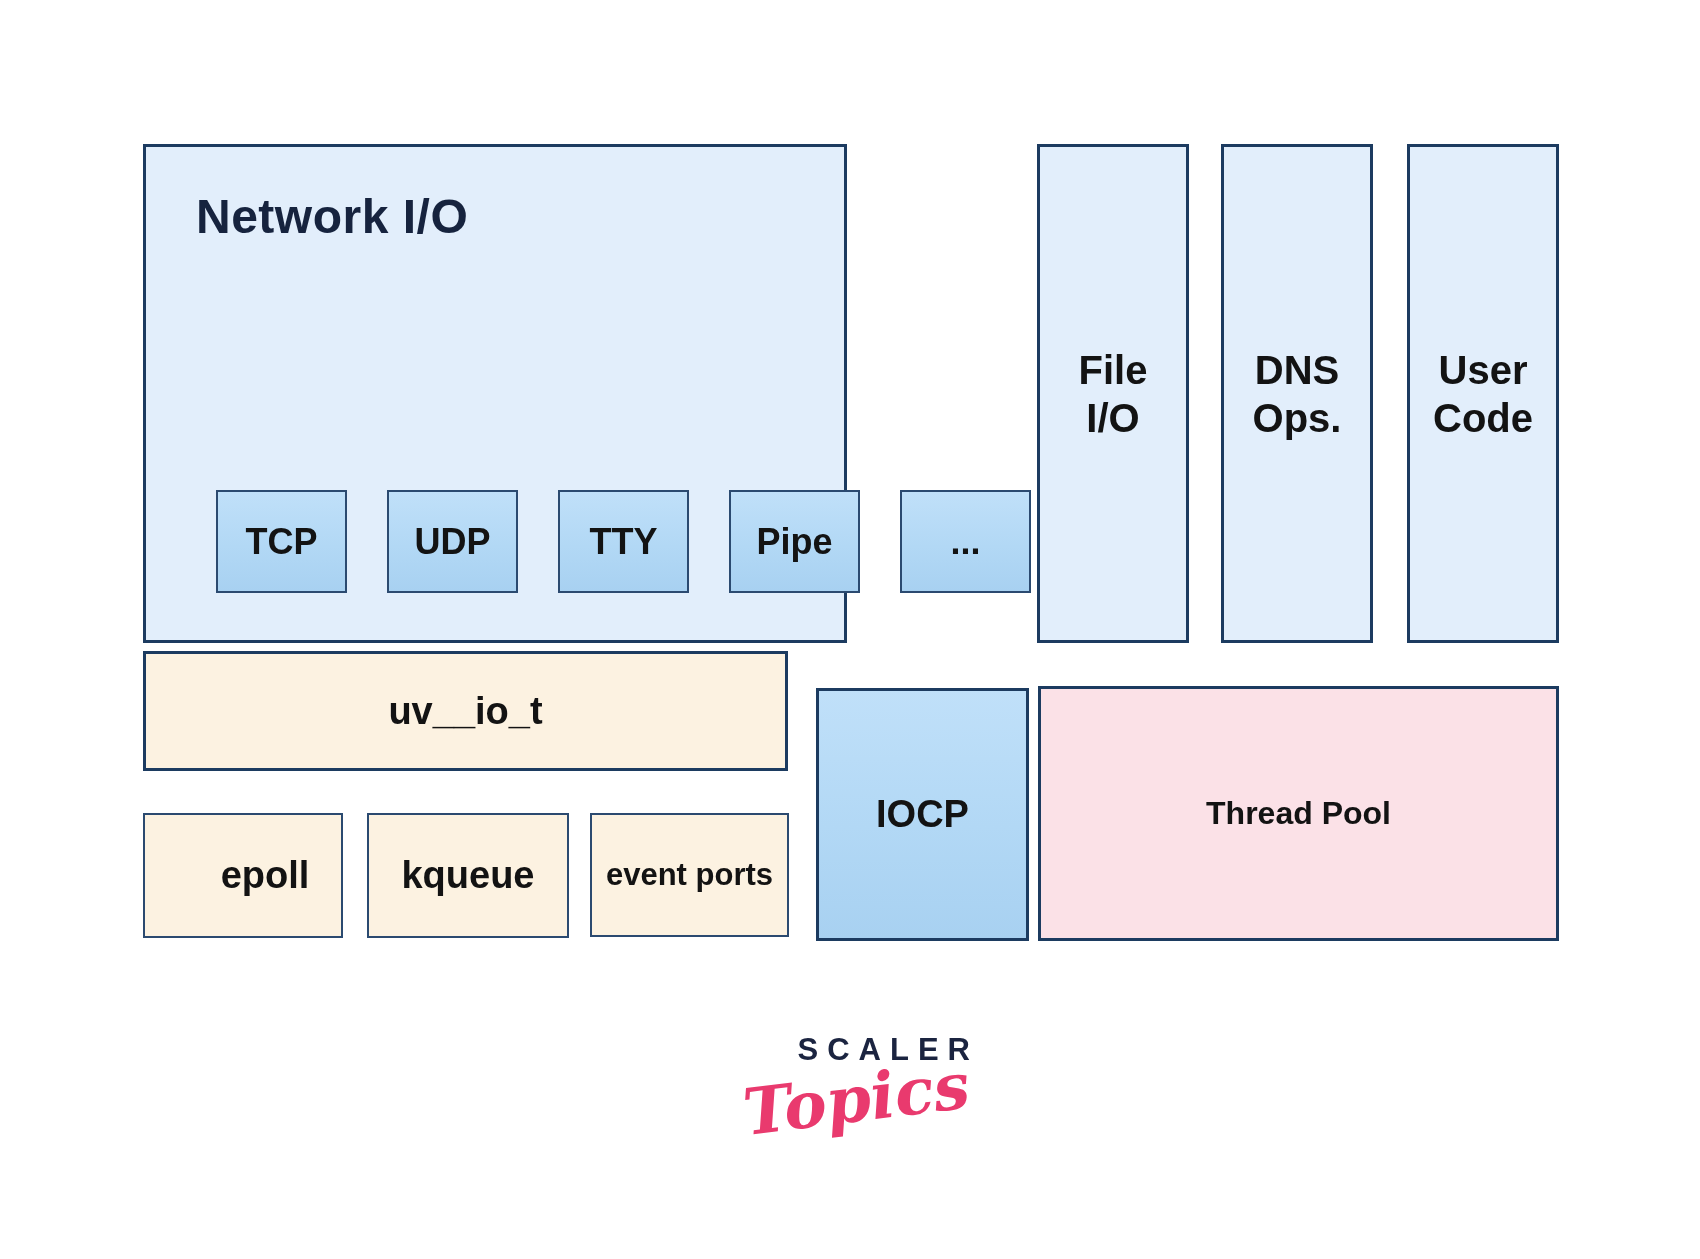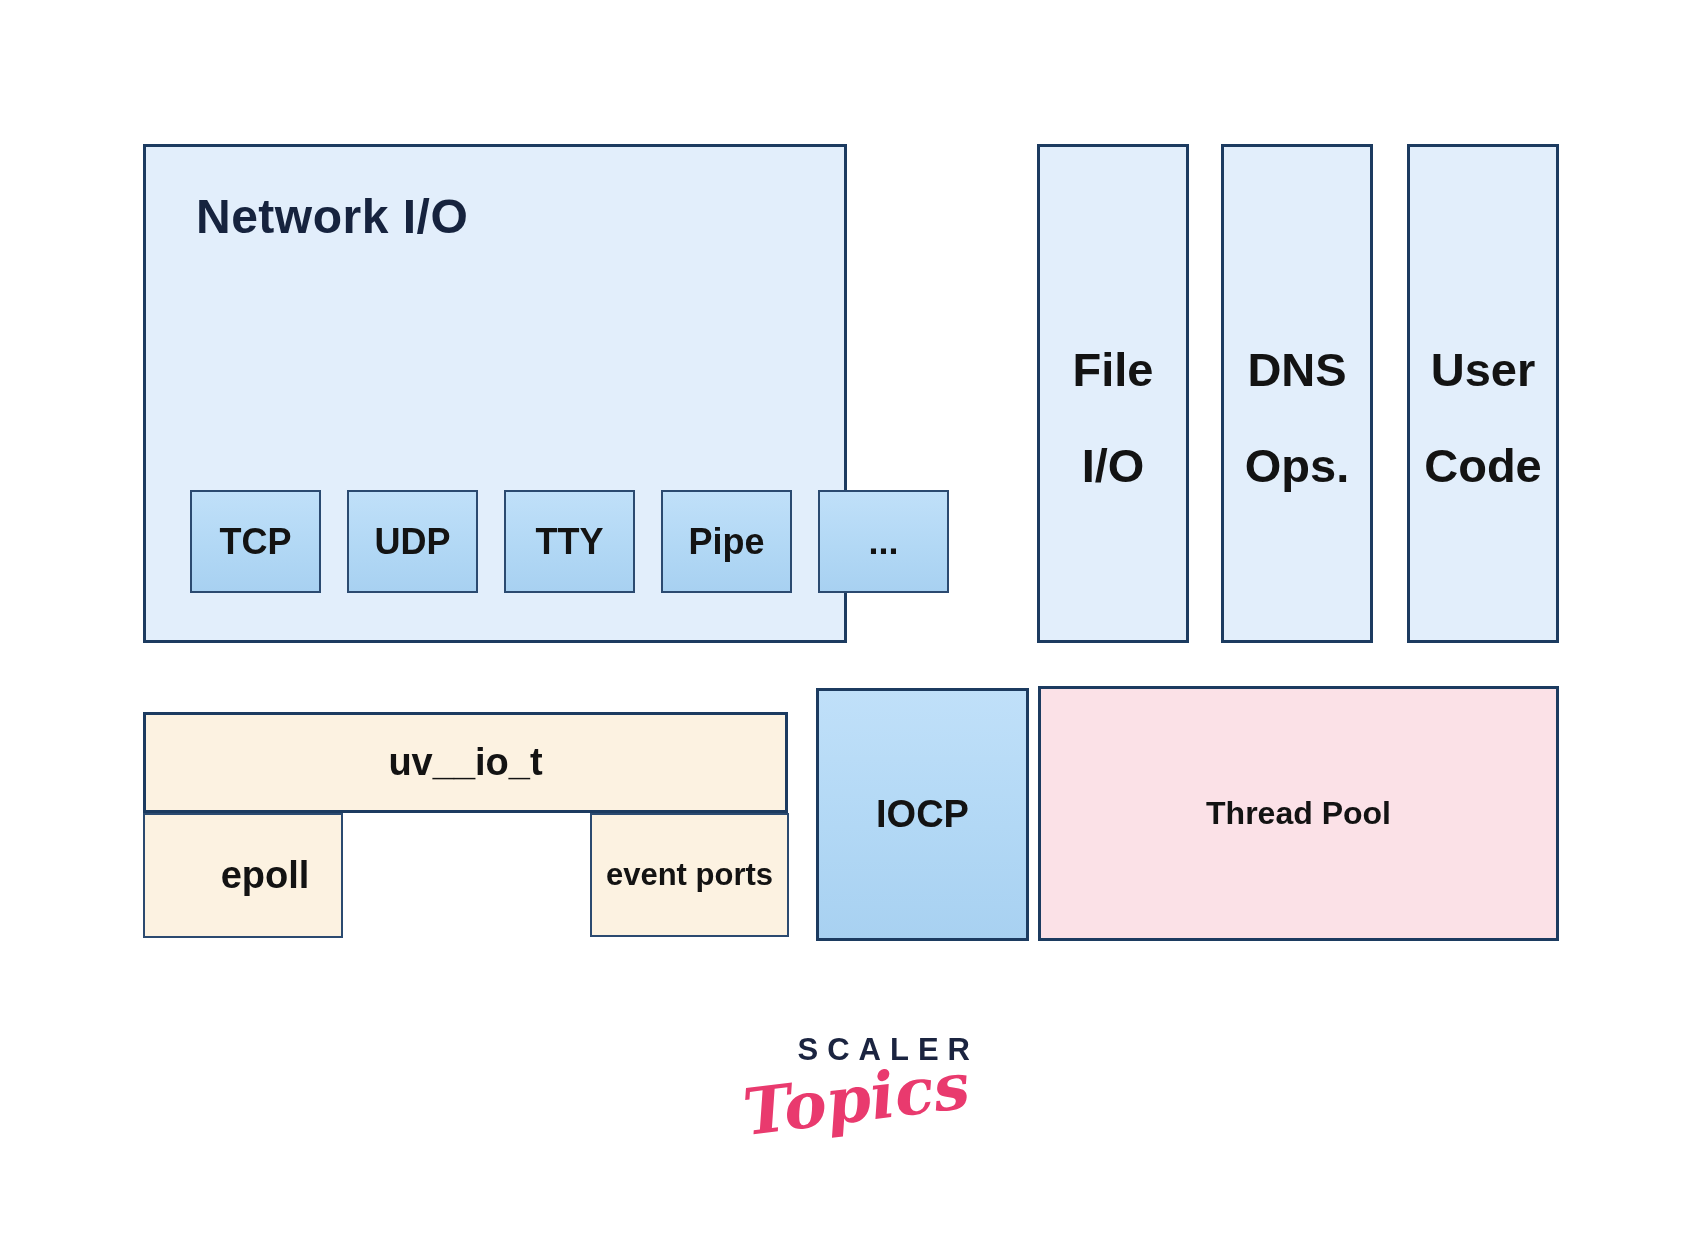--- a/index.html
+++ b/index.html
@@ -28,43 +28,42 @@
   .fill-pink      { background: var(--pink, #fbe1e7); }
 
   
   .network { left: 143px; top: 144px; width: 704px; height: 499px; display: block; }
   .network-title {
     position: absolute; left: 50px; top: 42px;
     font-size: 48px; font-weight: bold; color: var(--title, #16233e);
     letter-spacing: 0.5px;
   }
   .handles {
-    position: absolute; left: 44px; bottom: 47px;
-    display: flex; gap: 26px;
+    position: absolute; left: 70px; bottom: 47px;
+    display: flex; gap: 40px;
   }
   .handle {
     box-sizing: border-box;
     width: 131px; height: 103px;
     display: flex; align-items: center; justify-content: center;
     font-size: 36px; font-weight: bold; color: var(--text, #131313);
   }
 
   
   .column { width: 152px; height: 499px; top: 144px; flex-direction: column; }
   .col-file { left: 1037px; }
   .col-dns  { left: 1221px; }
   .col-user { left: 1407px; }
   .column .line {
-    font-size: 47px; font-weight: bold; color: var(--text, #131313);
+    font-size: 40px; font-weight: bold; color: var(--text, #131313);
     line-height: 48px;
-    margin-top: 48px;
   }
 
   
-  .uvio   { left: 143px; top: 712px; width: 645px; height: 101px; }
+  .uvio   { left: 143px; top: 651px; width: 645px; height: 120px; }
   .uvio .label, .backend .label, .iocp .label, .threadpool .label {
     font-weight: bold; color: var(--text, #131313);
   }
   .uvio .label { font-size: 38px; }
   .backend { top: 813px; height: 125px; }
   .backend-epoll  { left: 143px; width: 200px; padding-left: 44px; }
   .backend-kqueue { left: 367px; width: 202px; }
   .backend-ports  { left: 590px; width: 199px; height: 124px; }
   .backend .label { font-size: 38px; }
   .backend-ports .label { font-size: 31px; }
@@ -135,20 +134,23 @@
     <div class="line">Code</div>
   </div>
 
   <div class="box outer-border fill-cream uvio">
     <span class="label">uv__io_t</span>
   </div>
 
   <div class="box inner-border fill-cream backend backend-epoll">
     <span class="label">epoll</span>
   </div>
+  <div class="box inner-border fill-cream backend backend-kqueue">
+    <span class="label">kqueue</span>
+  </div>
   <div class="box inner-border fill-cream backend backend-ports">
     <span class="label">event ports</span>
   </div>
 
   <div class="box outer-border fill-midblue iocp">
     <span class="label">IOCP</span>
   </div>
 
   <div class="box outer-border fill-pink threadpool">
     <span class="label">Thread Pool</span>

